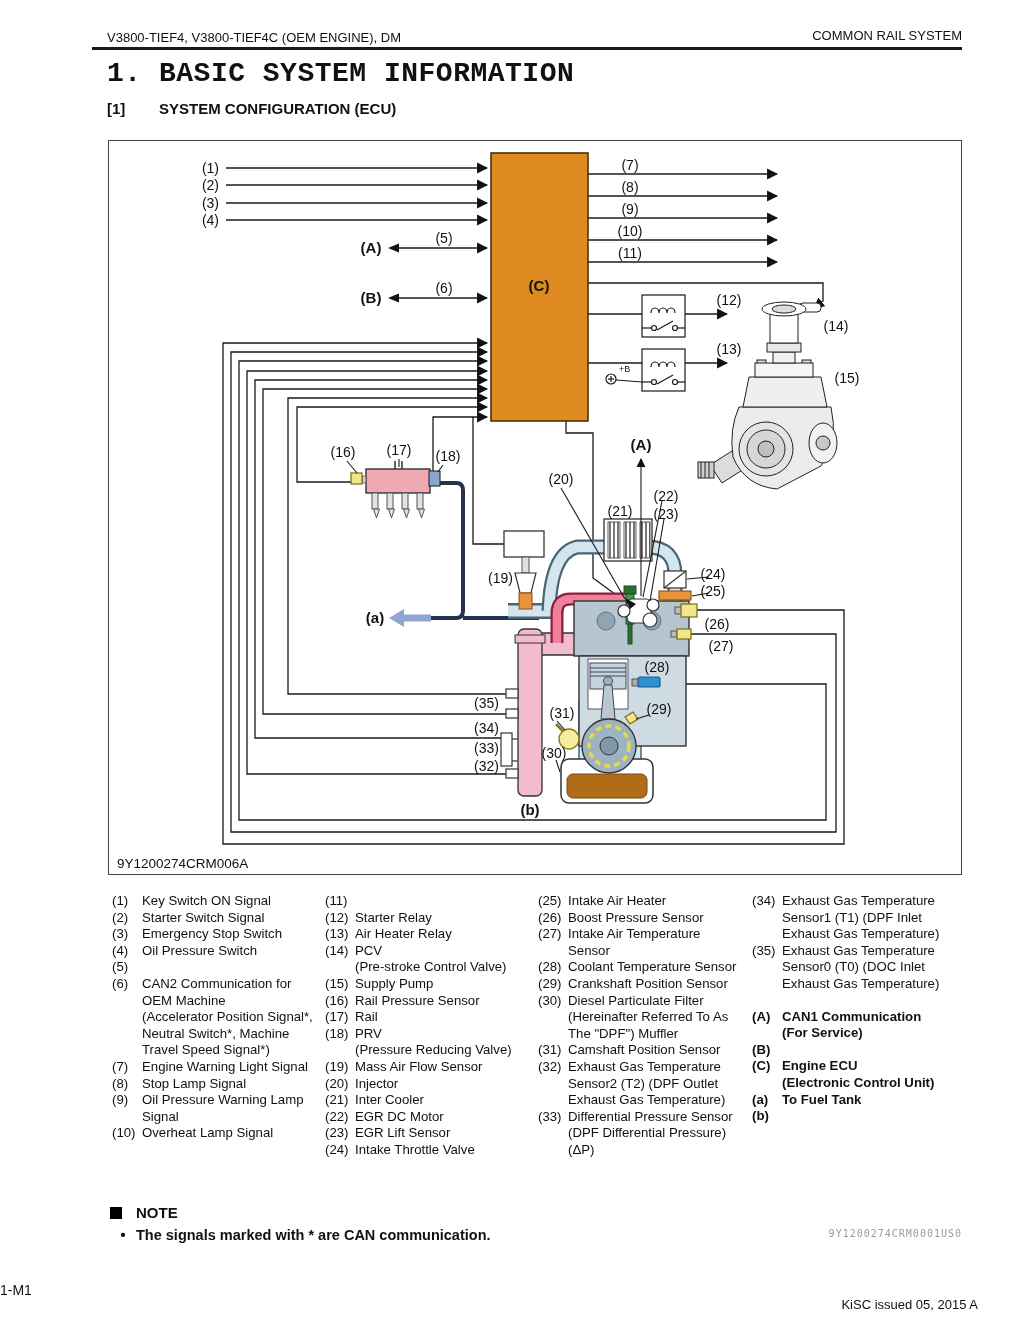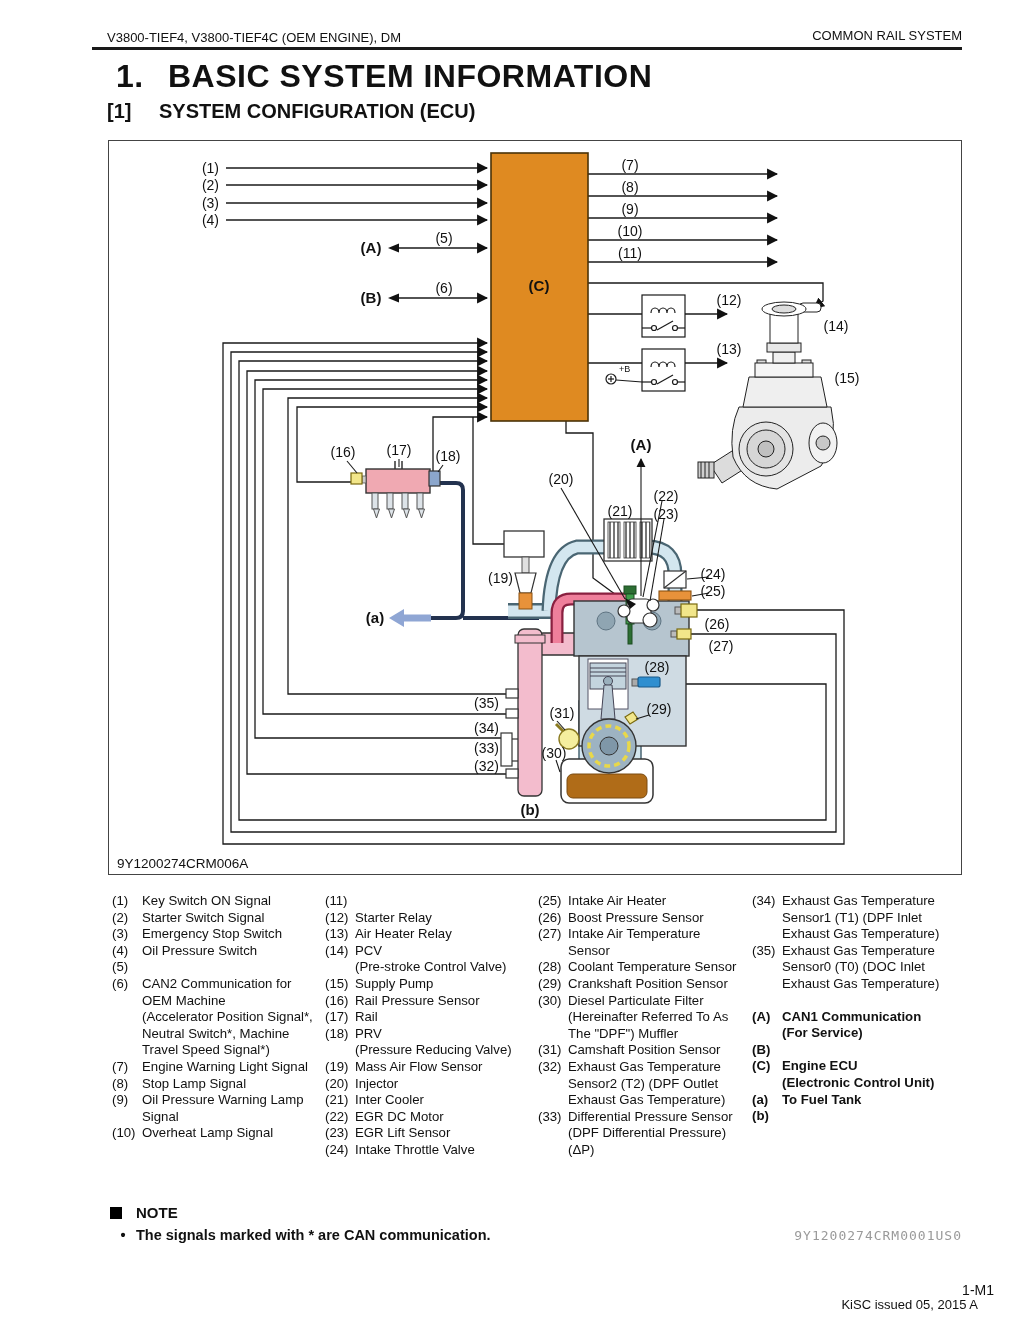--- a/index.html
+++ b/index.html
@@ -1,23 +1,23 @@
 <!DOCTYPE html>
 <html><head>
 <meta charset="utf-8">
 <style>
   html,body{margin:0;padding:0;}
   body{width:1024px;height:1326px;position:relative;background:#fff;
        font-family:"Liberation Sans",sans-serif;color:#111;overflow:hidden;}
   .hdr-left{position:absolute;left:107px;top:30px;font-size:13px;}
   .hdr-right{position:absolute;right:62px;top:28px;font-size:13px;}
   .hdr-rule{position:absolute;left:92px;top:47px;width:870px;height:3px;background:#1a1a1a;}
-  .title{position:absolute;left:116px;top:58px;font-size:32px;font-weight:bold;letter-spacing:.5px;}
+  .title{position:absolute;left:107px;top:58px;font-size:28px;font-weight:bold;letter-spacing:.5px;font-family:Liberation Mono, monospace;}
   .title .num{display:inline-block;width:52px;}
-  .subtitle{position:absolute;left:107px;top:100px;font-size:20px;font-weight:bold;}
+  .subtitle{position:absolute;left:107px;top:100px;font-size:15px;font-weight:bold;}
   .subtitle .num{display:inline-block;width:52px;}
   .diagram{position:absolute;left:108px;top:140px;width:854px;height:735px;border:1px solid #444;box-sizing:border-box;}
   svg text{font-family:"Liberation Sans",sans-serif;font-size:14px;fill:#111;}
   svg text.b{font-weight:bold;font-size:15px;}
   svg text.sm{font-size:9px;}
   svg text.cap{font-size:13.5px;}
   .legend{position:absolute;top:893px;left:0;width:1024px;}
   .lcol{position:absolute;top:0;}
   .lcol1{left:112px;width:207px;} .lcol2{left:325px;width:207px;}
   .lcol3{left:538px;width:208px;} .lcol4{left:752px;width:215px;}
@@ -25,22 +25,22 @@
   .lrow .ln{flex:0 0 30px;}
   .lrow .lt{flex:1;white-space:pre-line;}
   .lrow.bold{font-weight:bold;}
   .lrow.gap{margin-top:16px;}
   .note{position:absolute;left:110px;top:1188px;}
   .note .nt{display:flex;align-items:center;font-weight:bold;font-size:15px;margin-top:16px;}
   .note .sq{width:12px;height:12px;background:#000;margin-right:14px;}
   .note .nb{display:flex;font-weight:bold;font-size:14.5px;margin-top:6px;}
   .note .bu{width:26px;text-align:center;flex:0 0 26px;}
   .doccode{position:absolute;right:62px;top:1228px;font-family:"DejaVu Sans Mono",monospace;
-           font-size:13px;color:#9a9a9a;letter-spacing:1px;}
-  .pageno{position:absolute;left:0;top:1282px;width:994px;text-align:right;font-size:14px;}
+           font-size:10px;color:#9a9a9a;letter-spacing:1px;}
+  .pageno{position:absolute;left:0;top:1282px;width:994px;text-align:left;font-size:14px;}
   .issue{position:absolute;right:46px;top:1297px;font-size:13px;}
 </style>
 </head>
 <body>
 
 <div class="hdr-left">V3800-TIEF4, V3800-TIEF4C (OEM ENGINE), DM</div>
 <div class="hdr-right">COMMON RAIL SYSTEM</div>
 <div class="hdr-rule"></div>
 <div class="title">
   <span class="num">1.</span><span>BASIC SYSTEM INFORMATION</span>

